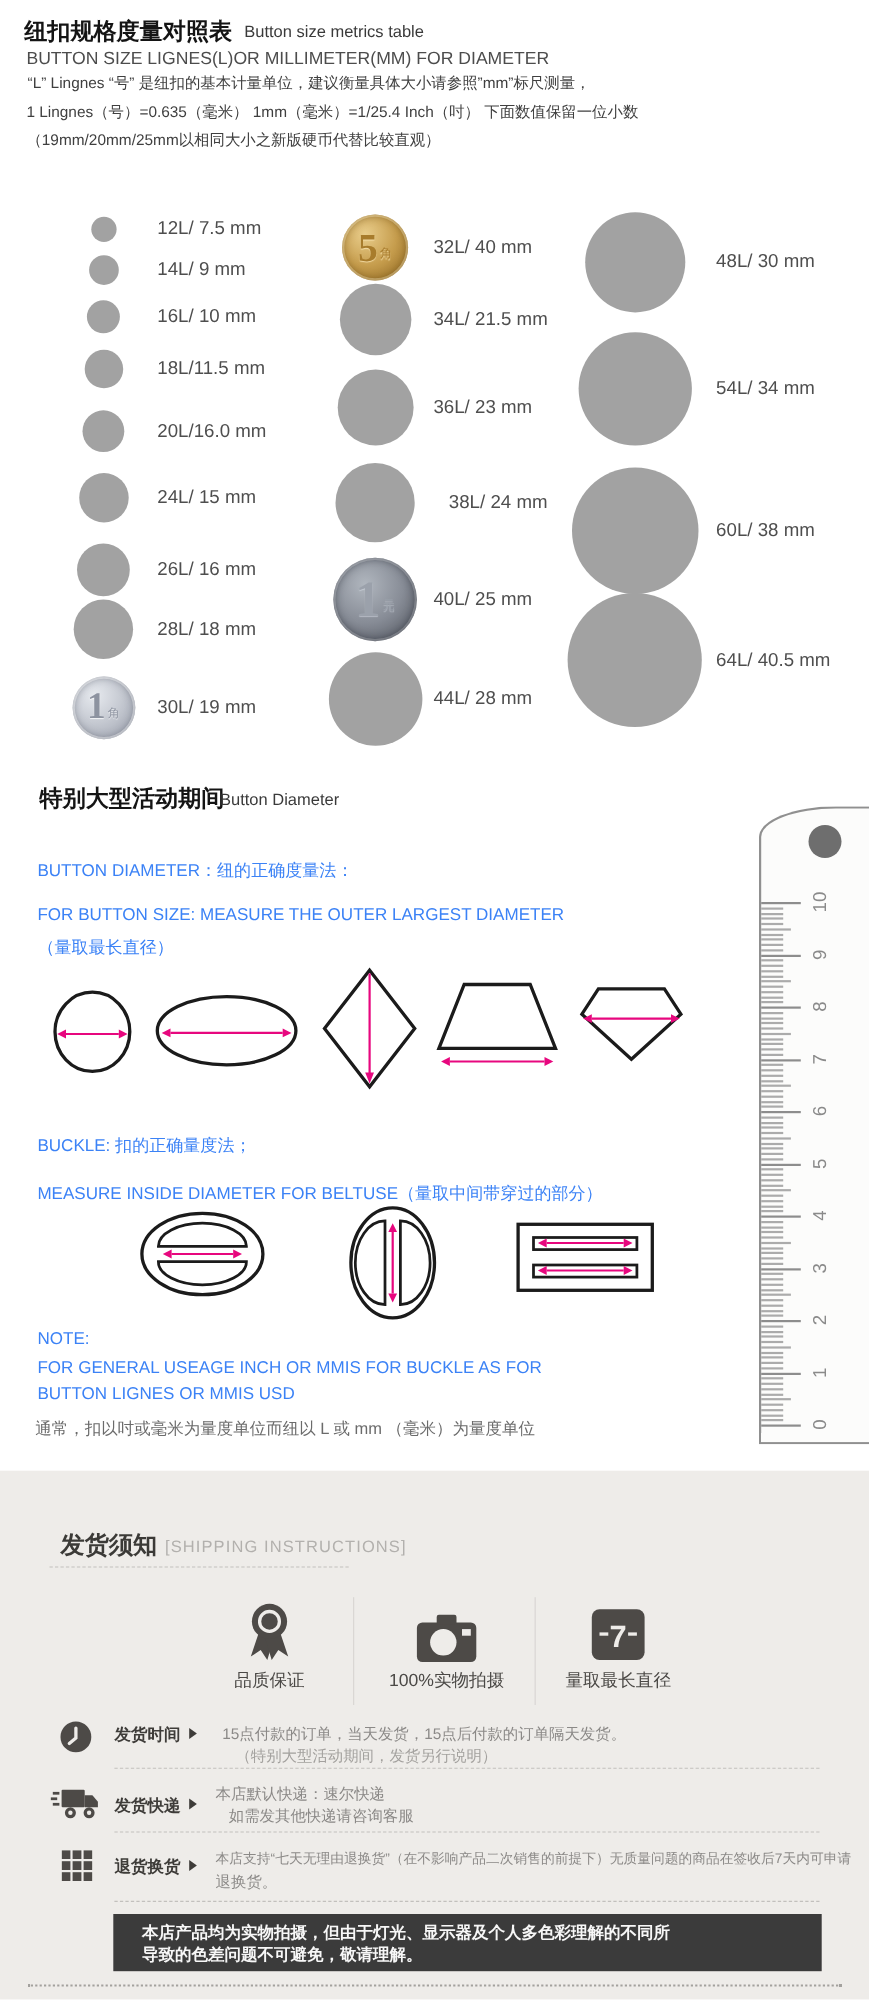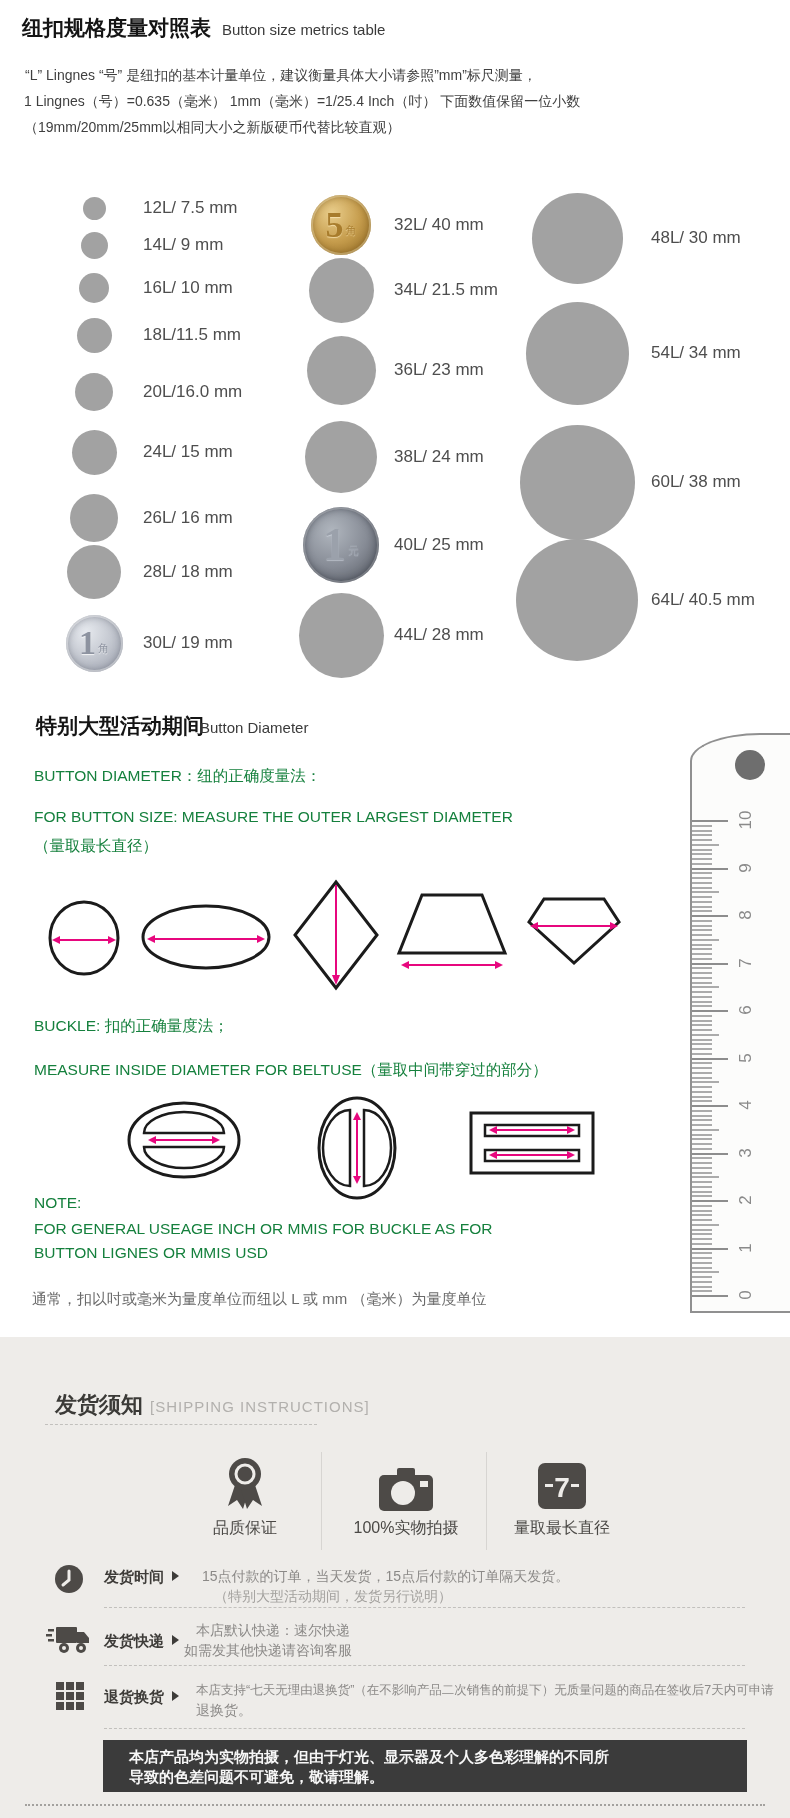--- a/index.html
+++ b/index.html
@@ -3,21 +3,21 @@
 <meta charset="utf-8">
 <style>
   html,body{margin:0;padding:0;background:#fff;}
   .page{position:relative;width:790px;height:1818px;background:#fff;overflow:hidden;
         font-family:"Liberation Sans","DejaVu Sans",sans-serif;}
   .abs{position:absolute;}
   .zh-title{font-weight:bold;font-size:21px;color:#141414;white-space:nowrap;}
   .en-title{font-size:15px;color:#3a3a3a;white-space:nowrap;}
   .sub{font-size:16px;color:#4c4c4c;white-space:nowrap;}
   .desc{font-size:14px;color:#3f3f3f;white-space:nowrap;}
-  .gray-line{font-size:15.5px;color:#15803d;white-space:nowrap;}
+  .gray-line{font-size:15.5px;color:#3b82f6;white-space:nowrap;margin-top:15px;}
   .note-zh{font-size:15px;color:#6b6b6b;white-space:nowrap;}
   .size-label{position:absolute;transform:translateY(-50%);font-size:17px;color:#4e4e4e;white-space:nowrap;}
   .dot{position:absolute;border-radius:50%;}
   .coin{display:flex;align-items:center;justify-content:center;}
   .jiao1{background:radial-gradient(circle at 35% 30%,#e6e9ee 0%,#c6cad2 45%,#989daa 100%);box-shadow:inset 0 0 0 2px rgba(255,255,255,.4),inset 0 0 8px rgba(60,65,80,.55);}
   .jiao1 .cnum,.jiao1 .cunit{color:#8d93a0;text-shadow:0 1px 1px rgba(255,255,255,.8);}
   .jiao5{background:radial-gradient(circle at 35% 30%,#e9cd8b 0%,#c69d4d 50%,#8f671f 100%);box-shadow:inset 0 0 0 2px rgba(255,240,200,.35),inset 0 0 9px rgba(90,60,10,.6);}
   .jiao5 .cnum,.jiao5 .cunit{color:#a87c2c;text-shadow:0 1px 1px rgba(255,236,190,.75);}
   .yuan1{background:radial-gradient(circle at 38% 32%,#b0b6be 0%,#878c96 50%,#4c5059 100%);box-shadow:inset 0 0 0 2px rgba(255,255,255,.22),inset 0 0 9px rgba(20,25,35,.6);}
   .yuan1 .cnum,.yuan1 .cunit{color:#9ba1ab;text-shadow:0 1px 1px rgba(240,245,255,.4);}
@@ -55,20 +55,21 @@
   .notice-line{position:absolute;font-size:15px;font-weight:bold;color:#f7f7f7;white-space:nowrap;}
   .dotted-bottom{position:absolute;left:25px;top:1804px;width:740px;border-top:2px dotted #a3a19e;}
 </style>
 </head>
 <body>
 
 <div class="page">
 
   <div class="abs zh-title" style="left:22px;top:14px;">纽扣规格度量对照表</div>
   <div class="abs en-title" style="left:222px;top:21px;">Button size metrics table</div>
+  <div class="abs sub" style="left:24px;top:45px;">BUTTON SIZE LIGNES(L)OR MILLIMETER(MM) FOR DIAMETER</div>
   <div class="abs desc" style="left:25px;top:67px;">“L” Lingnes “号” 是纽扣的基本计量单位，建议衡量具体大小请参照”mm”标尺测量，</div>
   <div class="abs desc" style="left:24px;top:93px;">1 Lingnes（号）=0.635（毫米） 1mm（毫米）=1/25.4 Inch（吋） 下面数值保留一位小数</div>
   <div class="abs desc" style="left:24px;top:119px;">（19mm/20mm/25mm以相同大小之新版硬币代替比较直观）</div>
 
   <div id="size-chart">
       <div class="dot" style="left: 82.5px; top: 196.5px; width: 23px; height: 23px; background: rgb(162, 162, 162);"></div>
       <div class="size-label" style="left: 143px; top: 208px;">12L/ 7.5 mm</div>
       <div class="dot" style="left: 80.5px; top: 231.5px; width: 27px; height: 27px; background: rgb(162, 162, 162);"></div>
       <div class="size-label" style="left: 143px; top: 245px;">14L/ 9 mm</div>
       <div class="dot" style="left: 79px; top: 273px; width: 30px; height: 30px; background: rgb(162, 162, 162);"></div>
@@ -91,21 +92,21 @@
       <div class="dot coin jiao5" style="left: 311px; top: 195px; width: 60px; height: 60px;">
         <span class="cnum" style="font-size:36px">5</span>
         <span class="cunit">角</span>
       </div>
       <div class="size-label" style="left: 394px; top: 225px;">32L/ 40 mm</div>
       <div class="dot" style="left: 308.5px; top: 257.5px; width: 65px; height: 65px; background: rgb(162, 162, 162);"></div>
       <div class="size-label" style="left: 394px; top: 290px;">34L/ 21.5 mm</div>
       <div class="dot" style="left: 306.5px; top: 335.5px; width: 69px; height: 69px; background: rgb(162, 162, 162);"></div>
       <div class="size-label" style="left: 394px; top: 370px;">36L/ 23 mm</div>
       <div class="dot" style="left: 305px; top: 421px; width: 72px; height: 72px; background: rgb(162, 162, 162);"></div>
-      <div class="size-label" style="left: 394px; top: 457px;">38L/ 24 mm</div>
+      <div class="size-label" style="left: 408px; top: 457px;">38L/ 24 mm</div>
       <div class="dot coin yuan1" style="left: 303px; top: 507px; width: 76px; height: 76px;">
         <span class="cnum" style="font-size:46px">1</span>
         <span class="cunit">元</span>
       </div>
       <div class="size-label" style="left: 394px; top: 545px;">40L/ 25 mm</div>
       <div class="dot" style="left: 298.5px; top: 592.5px; width: 85px; height: 85px; background: rgb(162, 162, 162);"></div>
       <div class="size-label" style="left: 394px; top: 635px;">44L/ 28 mm</div>
       <div class="dot" style="left: 531.5px; top: 192.5px; width: 91px; height: 91px; background: rgb(162, 162, 162);"></div>
       <div class="size-label" style="left: 651px; top: 238px;">48L/ 30 mm</div>
       <div class="dot" style="left: 525.5px; top: 301.5px; width: 103px; height: 103px; background: rgb(162, 162, 162);"></div>
@@ -366,21 +367,21 @@
           <circle cx="18" cy="24" r="2" fill="#eeece9"></circle>
           <circle cx="35" cy="24" r="5" fill="#4d4a47"></circle>
           <circle cx="35" cy="24" r="2" fill="#eeece9"></circle>
           <rect x="2" y="5" width="6" height="2.5" fill="#4d4a47"></rect>
           <rect x="0" y="10" width="6" height="2.5" fill="#4d4a47"></rect>
           <rect x="2" y="15" width="6" height="2.5" fill="#4d4a47"></rect>
         </svg></div>
       <div class="row-label" style="left: 104px; top: 1632px;">发货快递</div>
       <div class="tri" style="left: 172px; top: 1635px;"></div>
       <div class="row-line" style="left: 196px; top: 1622px;">本店默认快递：速尔快递</div>
-      <div class="row-line" style="left: 184px; top: 1642px; text-align: center;">如需发其他快递请咨询客服</div>
+      <div class="row-line" style="left: 208px; top: 1642px; text-align: center;">如需发其他快递请咨询客服</div>
       <div class="dash-h" style="left: 104px; top: 1665px; width: 641px;"></div>
       <div class="abs" style="left: 56px; top: 1682px;"><svg width="28" height="28" viewBox="0 0 28 28">
           <g fill="#4d4a47">
             <rect x="0" y="0" width="8" height="8"></rect>
             <rect x="10" y="0" width="8" height="8"></rect>
             <rect x="20" y="0" width="8" height="8"></rect>
             <rect x="0" y="10" width="8" height="8"></rect>
             <rect x="10" y="10" width="8" height="8"></rect>
             <rect x="20" y="10" width="8" height="8"></rect>
             <rect x="0" y="20" width="8" height="8"></rect>

